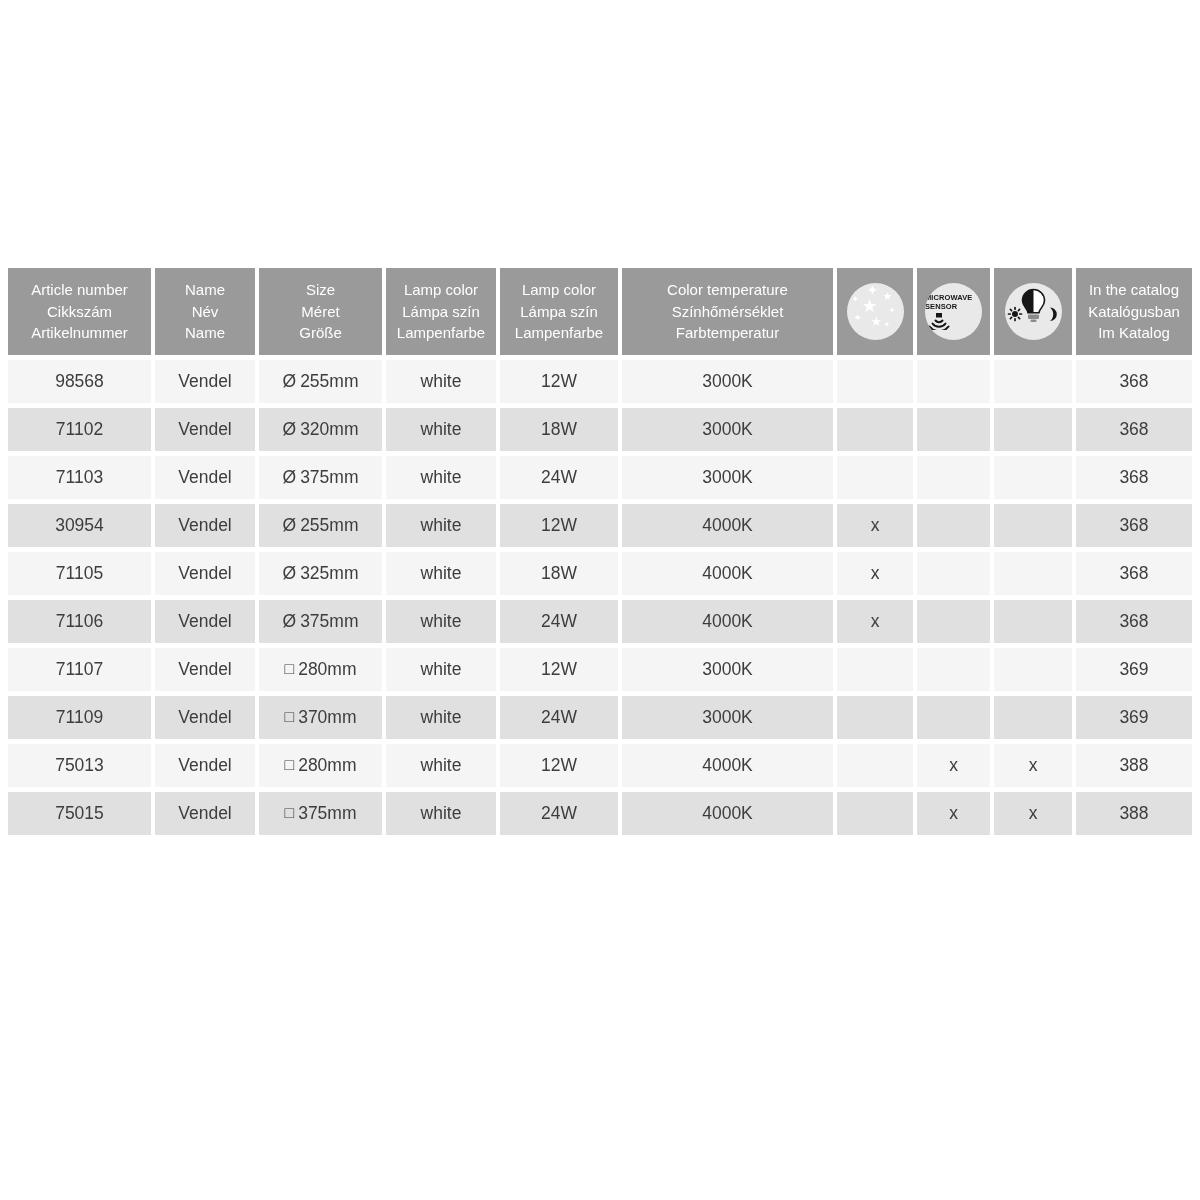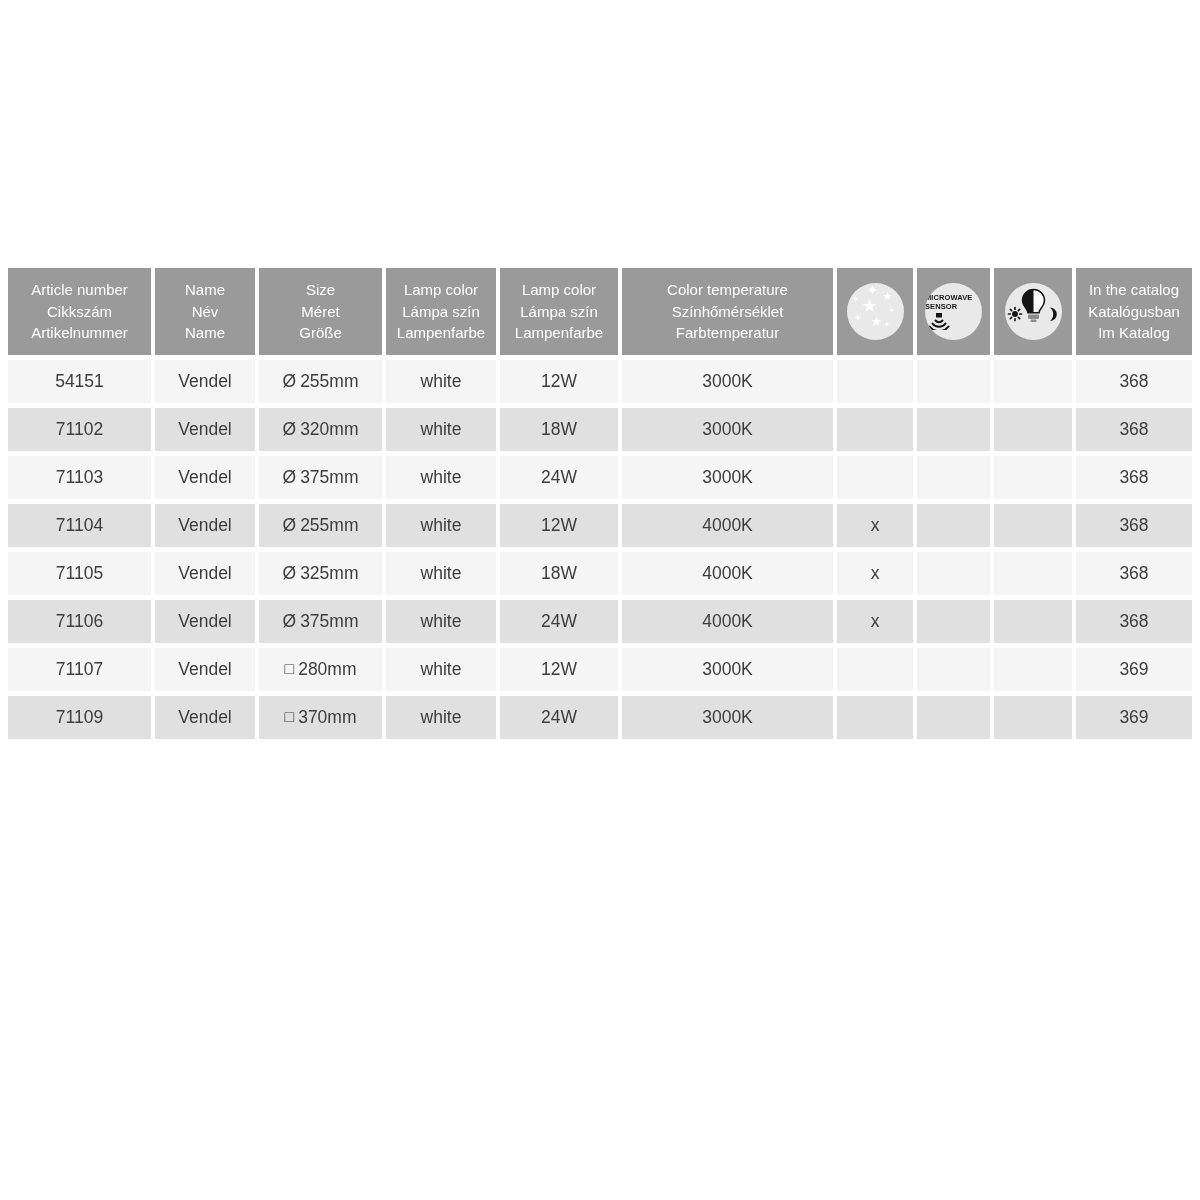--- a/index.html
+++ b/index.html
@@ -168,21 +168,21 @@
         </th>
         <th>
           <div>In the catalog</div>
           <div>Katalógusban</div>
           <div>Im Katalog</div>
         </th>
       </tr>
     </thead>
     <tbody>
         <tr>
-          <td>54151</td>
+          <td>98568</td>
           <td>Vendel</td>
           <td><span class="size-symbol rd">Ø</span>255mm</td>
           <td>white</td>
           <td>12W</td>
           <td>3000K</td>
           <td></td>
           <td></td>
           <td></td>
           <td>368</td>
         </tr>
@@ -204,21 +204,21 @@
           <td><span class="size-symbol rd">Ø</span>375mm</td>
           <td>white</td>
           <td>24W</td>
           <td>3000K</td>
           <td></td>
           <td></td>
           <td></td>
           <td>368</td>
         </tr>
         <tr>
-          <td>71104</td>
+          <td>30954</td>
           <td>Vendel</td>
           <td><span class="size-symbol rd">Ø</span>255mm</td>
           <td>white</td>
           <td>12W</td>
           <td>4000K</td>
           <td>x</td>
           <td></td>
           <td></td>
           <td>368</td>
         </tr>
@@ -262,16 +262,40 @@
           <td>71109</td>
           <td>Vendel</td>
           <td><span class="size-symbol sq">□</span>370mm</td>
           <td>white</td>
           <td>24W</td>
           <td>3000K</td>
           <td></td>
           <td></td>
           <td></td>
           <td>369</td>
+        </tr>
+        <tr>
+          <td>75013</td>
+          <td>Vendel</td>
+          <td><span class="size-symbol sq">□</span>280mm</td>
+          <td>white</td>
+          <td>12W</td>
+          <td>4000K</td>
+          <td></td>
+          <td>x</td>
+          <td>x</td>
+          <td>388</td>
+        </tr>
+        <tr>
+          <td>75015</td>
+          <td>Vendel</td>
+          <td><span class="size-symbol sq">□</span>375mm</td>
+          <td>white</td>
+          <td>24W</td>
+          <td>4000K</td>
+          <td></td>
+          <td>x</td>
+          <td>x</td>
+          <td>388</td>
         </tr>
       </tbody>
   </table>
 </div>
 
 </body></html>

